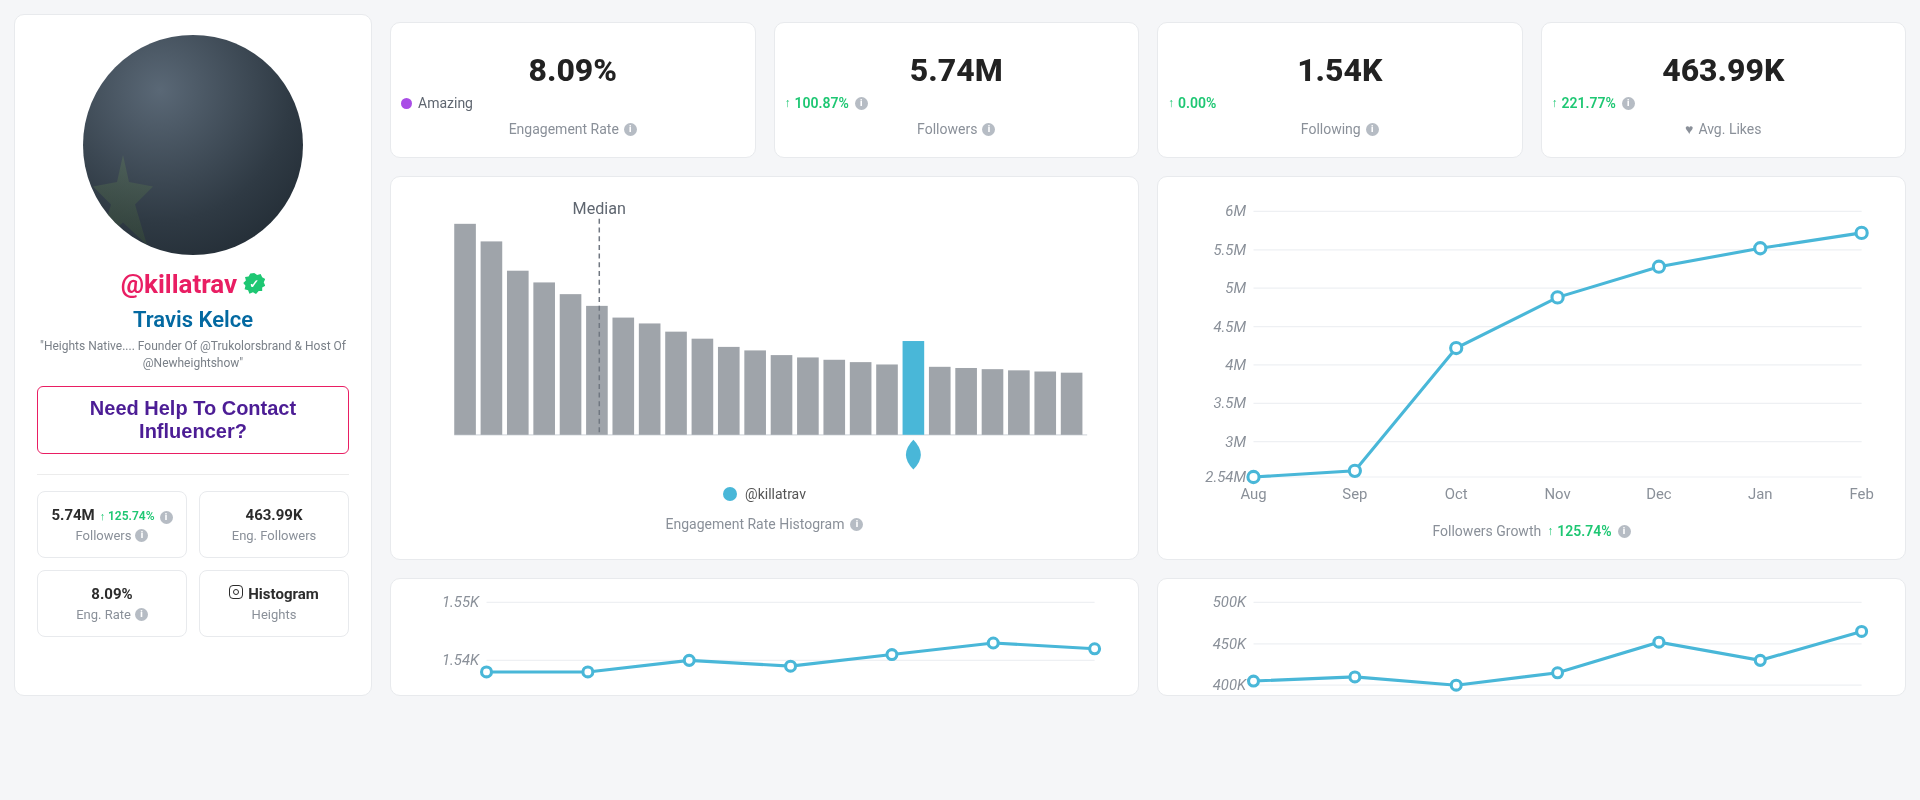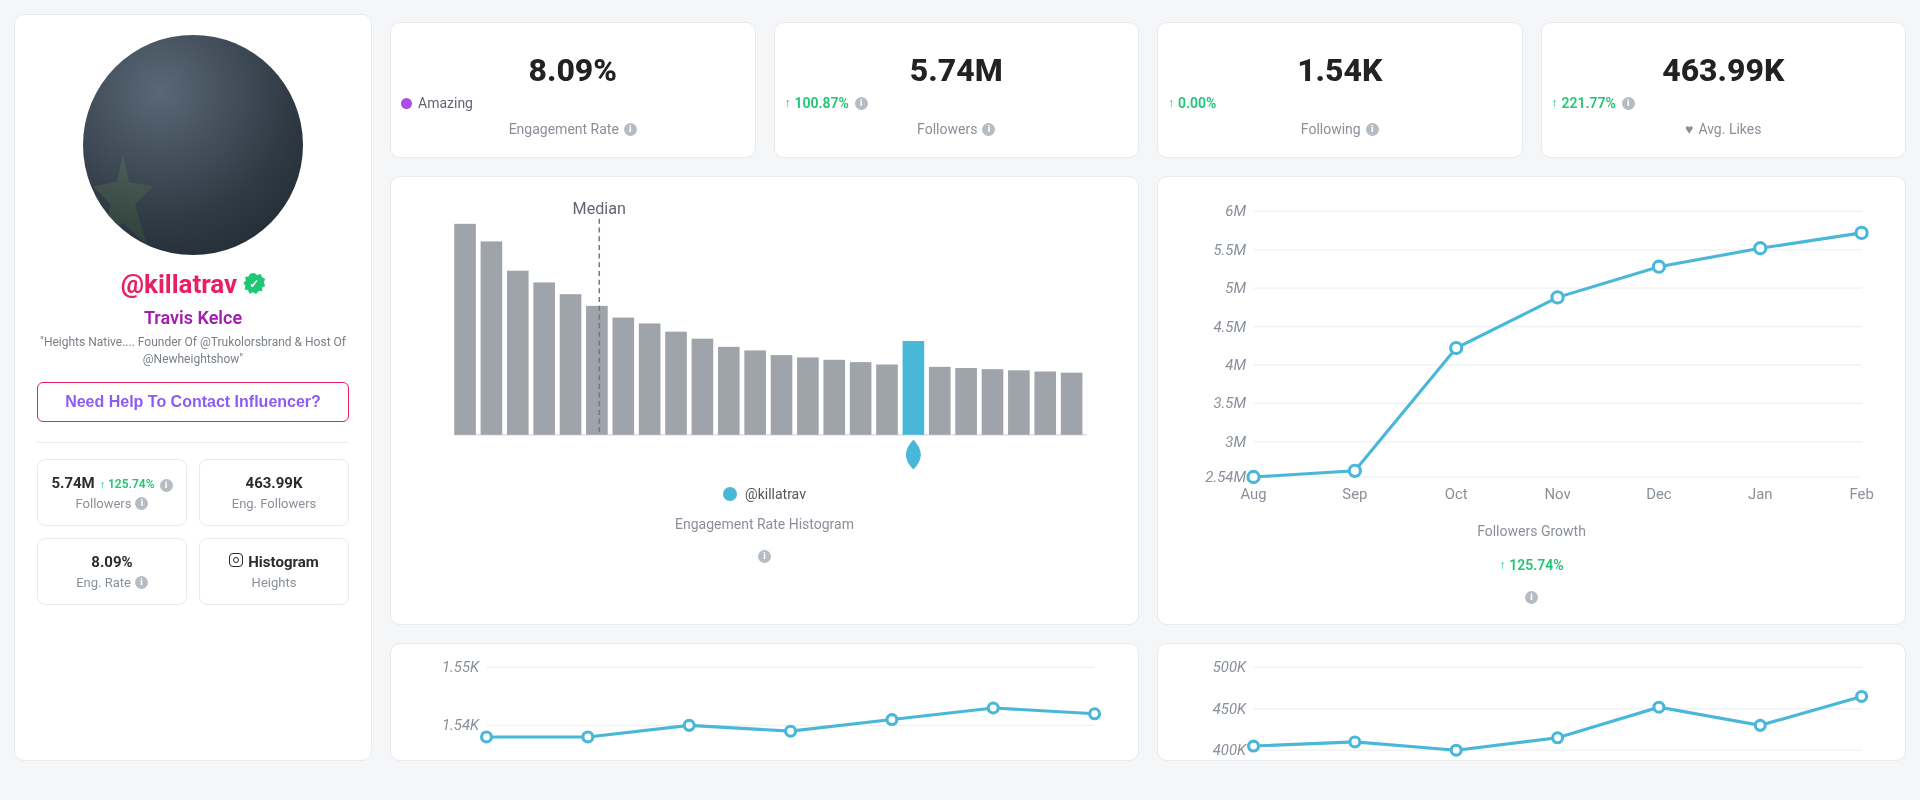--- a/index.html
+++ b/index.html
@@ -31,26 +31,26 @@
     opacity: .4;
   }
   .handle-row { display: flex; justify-content: center; align-items: center; gap: 6px; margin-top: 4px; }
   .handle { color: #e91e63; font-size: 26px; font-weight: 700; }
   .verified-badge {
     width: 22px; height: 22px; background: #1ec773;
     clip-path: polygon(50% 0,63% 9%,79% 4%,86% 19%,100% 27%,93% 42%,100% 58%,86% 66%,86% 82%,70% 82%,58% 96%,44% 88%,28% 94%,22% 78%,6% 74%,10% 58%,0 46%,12% 34%,8% 18%,24% 16%,32% 2%);
     display: flex; align-items: center; justify-content: center;
   }
   .verified-badge::after { content: "✓"; color: #fff; font-size: 12px; font-weight: 900; }
-  .display-name { text-align: center; font-size: 18px; font-weight: 600; margin-top: 8px; color: #a21caf; }
+  .display-name { text-align: center; font-size: 22px; font-weight: 600; margin-top: 8px; color: #0369a1; }
   .bio { text-align: center; font-size: 12px; color: #7a8088; margin-top: 6px; line-height: 1.4; }
   .contact-btn {
     display: block; width: 100%; margin-top: 14px;
-    border: 1.5px solid #e91e63; color: #8b5cf6; background: #fff;
-    padding: 10px 0; font-size: 16px; font-weight: 600;
+    border: 1.5px solid #e91e63; color: #4c1d95; background: #fff;
+    padding: 10px 0; font-size: 20px; font-weight: 600;
     border-radius: 6px; cursor: pointer; text-align: center;
   }
   .divider { border: none; border-top: 1px solid #ececec; margin: 20px 0 16px; }
   .mini-grid { display: grid; grid-template-columns: 1fr 1fr; gap: 12px; }
   .mini-card {
     border: 1px solid #e8eaed; border-radius: 8px;
     padding: 14px 8px; text-align: center;
   }
   .mini-card.full { grid-column: 1 / span 2; }
   .mini-top { display: flex; justify-content: center; align-items: baseline; gap: 5px; flex-wrap: wrap; }
@@ -86,21 +86,21 @@
   .stat-delta::before { content: "↑"; font-size: 12px; }
   .stat-label { color: #8a9099; font-size: 14px; margin-top: 10px; display: inline-flex; align-items: center; gap: 5px; }
   .heart-icon { color: #8a9099; font-size: 14px; }
 
   .mid-row { display: grid; grid-template-columns: 1fr 1fr; gap: 18px; }
   .panel {
     background: #fff; border: 1px solid #e8eaed; border-radius: 10px;
     padding: 22px 26px 20px;
   }
   .panel svg { display: block; width: 100%; }
-  .panel-caption { color: #8a9099; font-size: 14px; margin-top: 14px; display: flex; justify-content: center; align-items: center; gap: 18px; flex-direction: column; }
+  .panel-caption { color: #8a9099; font-size: 14px; margin-top: 14px; display: flex; justify-content: center; align-items: center; gap: 6px; }
   .panel-caption .stat-delta { font-size: 14px; }
   .legend { display: flex; justify-content: center; align-items: center; gap: 8px; margin-top: 14px; }
   .legend-swatch { width: 14px; height: 14px; border-radius: 50%; background: #49b7d8; }
   .legend-text { color: #555; font-size: 14px; }
 
   .bottom-row { display: grid; grid-template-columns: 1fr 1fr; gap: 18px; }
   .bottom-panel {
     background: #fff; border: 1px solid #e8eaed; border-radius: 10px;
     padding: 16px 26px 0; overflow: hidden;
   }

